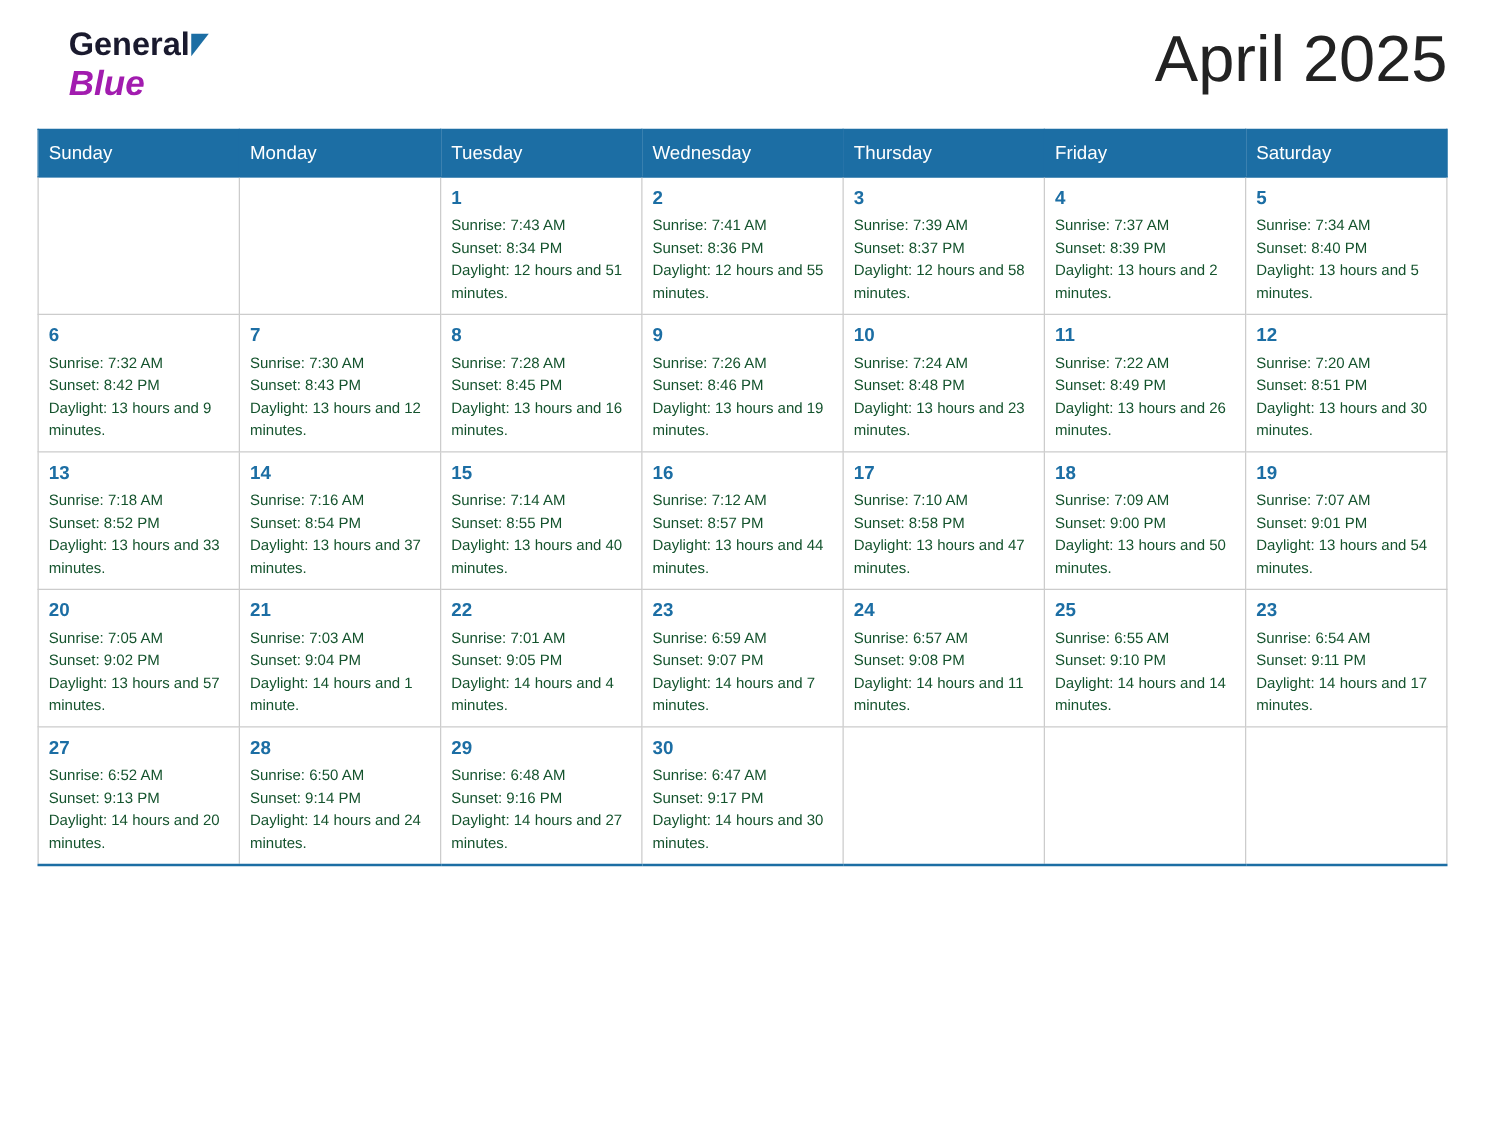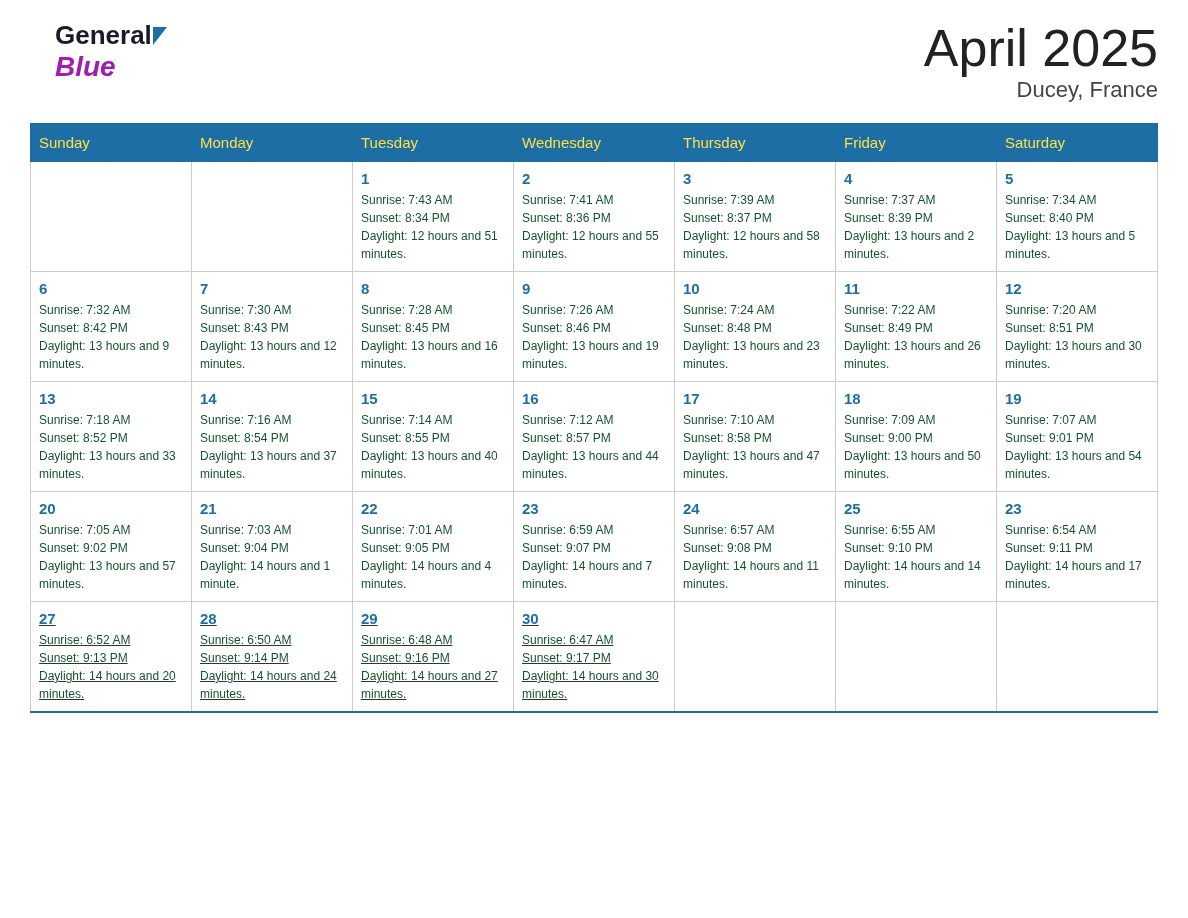--- a/index.html
+++ b/index.html
@@ -43,21 +43,21 @@
       width: 100%;
       border-collapse: collapse;
       table-layout: fixed;
     }
 
     thead tr {
       background-color: #1c6ea4;
     }
 
     thead th {
-      color: #fde047;
+      color: #ffffff;
       font-size: 15px;
       font-weight: normal;
       padding: 10px 8px;
       text-align: left;
       border: 1px solid #1c6ea4;
     }
 
     tbody td {
       vertical-align: top;
       padding: 8px;
@@ -75,21 +75,20 @@
     }
 
     .day-info {
       color: #14532d;
       font-size: 12px;
       line-height: 1.5;
     }
 
     tbody tr:last-child td {
       border-bottom: 2px solid #1c6ea4;
-      text-decoration: underline;
     }
 
     tbody tr td:first-child {
       border-left: 1px solid #ccc;
     }
 
     .empty-cell {
       background: #fff;
     }
 
@@ -130,21 +129,20 @@
 <div class="header">
   <div class="logo-wrapper">
     <div class="logo-row1">
       <span class="logo-general">General</span>
       <span class="tri"></span>
     </div>
     <div class="logo-line2">Blue</div>
   </div>
   <div class="title-block">
     <h1>April 2025</h1>
-    <h2>Ducey, France</h2>
   </div>
 </div>
 
 <table>
   <thead>
     <tr>
     <th>Sunday</th>
         <th>Monday</th>
         <th>Tuesday</th>
         <th>Wednesday</th>

